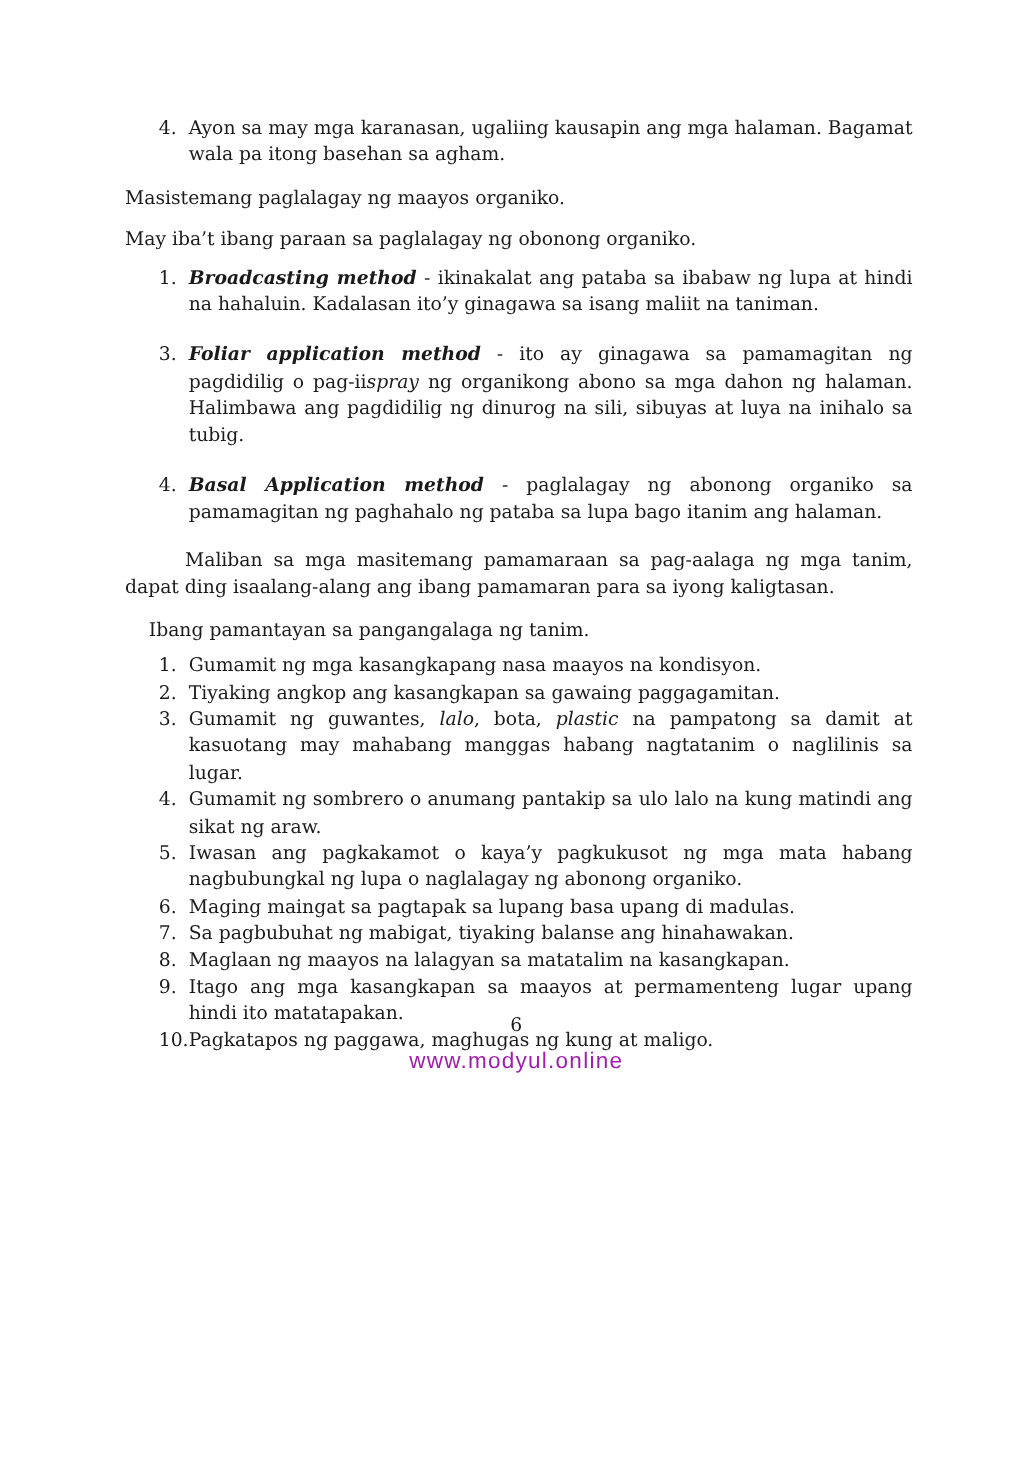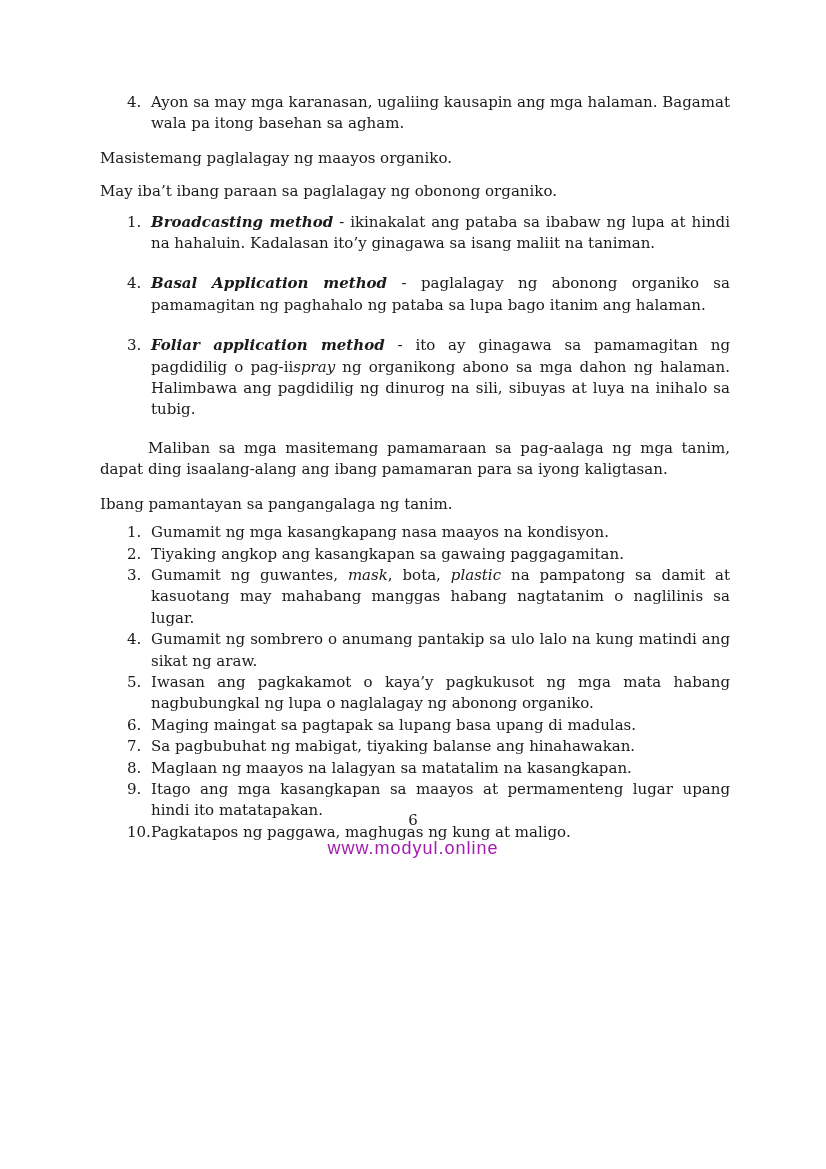--- a/index.html
+++ b/index.html
@@ -43,21 +43,21 @@
   ol.methods li { margin-bottom: 19px; }
   ol.methods li:last-child { margin-bottom: 0; }
   ol.safety li { margin-bottom: 0; }
   .seg-n { font-style: normal; font-weight: normal; }
   .seg-i { font-style: italic; }
   .seg-bi { font-style: italic; font-weight: bold; }
   .para-masistemang { margin-top: 13px; }
   .para-iba { margin-top: 12px; }
   .methods { margin-top: 9px !important; }
   .para-maliban { margin-top: 17px; text-indent: 48px; }
-  .para-ibang-pamantayan { margin-top: 13px; }
+  .para-ibang-pamantayan { margin-top: 13px; margin-left: 19px; }
   .safety { margin-top: 7px !important; }
   .footer-pagenum {
     position: absolute;
     bottom: 56px;
     left: 0;
     width: 100%;
     text-align: center;
     font-size: 15px;
     color: #1a1a1a;
   }
@@ -81,32 +81,32 @@
   <ol class="doc-list continued">
       <li data-num="4."><span class="seg-n">Ayon sa may mga karanasan, ugaliing kausapin ang mga halaman. Bagamat wala pa itong basehan sa agham.</span></li>
     </ol>
 
   <p class="para-masistemang">Masistemang paglalagay ng maayos organiko.</p>
 
   <p class="para-iba">May iba’t ibang paraan sa paglalagay ng obonong organiko.</p>
 
   <ol class="doc-list methods">
       <li data-num="1."><span class="seg-bi">Broadcasting method</span><span class="seg-n"> - ikinakalat ang pataba sa ibabaw ng lupa at hindi na hahaluin. Kadalasan ito’y ginagawa sa isang maliit na taniman.</span></li>
+      <li data-num="3."><span class="seg-bi">Foliar application method</span><span class="seg-n"> - ito ay ginagawa sa pamamagitan ng pagdidilig o pag-ii</span><span class="seg-i">spray</span><span class="seg-n"> ng organikong abono sa mga dahon ng halaman. Halimbawa ang pagdidilig ng dinurog na sili, sibuyas at luya na inihalo sa tubig.</span></li>
       <li data-num="4."><span class="seg-bi">Basal Application method</span><span class="seg-n"> - paglalagay ng abonong organiko sa pamamagitan ng paghahalo ng pataba sa lupa bago itanim ang halaman.</span></li>
-      <li data-num="3."><span class="seg-bi">Foliar application method</span><span class="seg-n"> - ito ay ginagawa sa pamamagitan ng pagdidilig o pag-ii</span><span class="seg-i">spray</span><span class="seg-n"> ng organikong abono sa mga dahon ng halaman. Halimbawa ang pagdidilig ng dinurog na sili, sibuyas at luya na inihalo sa tubig.</span></li>
     </ol>
 
   <p class="para-maliban">Maliban sa mga masitemang pamamaraan sa pag-aalaga ng mga tanim, dapat ding isaalang-alang ang ibang pamamaran para sa iyong kaligtasan.</p>
 
   <p class="para-ibang-pamantayan">Ibang pamantayan sa pangangalaga ng tanim.</p>
 
   <ol class="doc-list safety">
       <li data-num="1."><span class="seg-n">Gumamit ng mga kasangkapang nasa maayos na kondisyon.</span></li>
       <li data-num="2."><span class="seg-n">Tiyaking angkop ang kasangkapan sa gawaing paggagamitan.</span></li>
-      <li data-num="3."><span class="seg-n">Gumamit ng guwantes, </span><span class="seg-i">mask</span><span class="seg-n">, bota, </span><span class="seg-i">plastic</span><span class="seg-n"> na pampatong sa damit at kasuotang may mahabang manggas habang nagtatanim o naglilinis sa lugar.</span></li>
+      <li data-num="3."><span class="seg-n">Gumamit ng guwantes, </span><span class="seg-i">lalo</span><span class="seg-n">, bota, </span><span class="seg-i">plastic</span><span class="seg-n"> na pampatong sa damit at kasuotang may mahabang manggas habang nagtatanim o naglilinis sa lugar.</span></li>
       <li data-num="4."><span class="seg-n">Gumamit ng sombrero o anumang pantakip sa ulo lalo na kung matindi ang sikat ng araw.</span></li>
       <li data-num="5."><span class="seg-n">Iwasan ang pagkakamot o kaya’y pagkukusot ng mga mata habang nagbubungkal ng lupa o naglalagay ng abonong organiko.</span></li>
       <li data-num="6."><span class="seg-n">Maging maingat sa pagtapak sa lupang basa upang di madulas.</span></li>
       <li data-num="7."><span class="seg-n">Sa pagbubuhat ng mabigat, tiyaking balanse ang hinahawakan.</span></li>
       <li data-num="8."><span class="seg-n">Maglaan ng maayos na lalagyan sa matatalim na kasangkapan.</span></li>
       <li data-num="9."><span class="seg-n">Itago ang mga kasangkapan sa maayos at permamenteng lugar upang hindi ito matatapakan.</span></li>
       <li data-num="10."><span class="seg-n">Pagkatapos ng paggawa, maghugas ng kung at maligo.</span></li>
     </ol>
 
   <div class="footer-pagenum">6</div>

